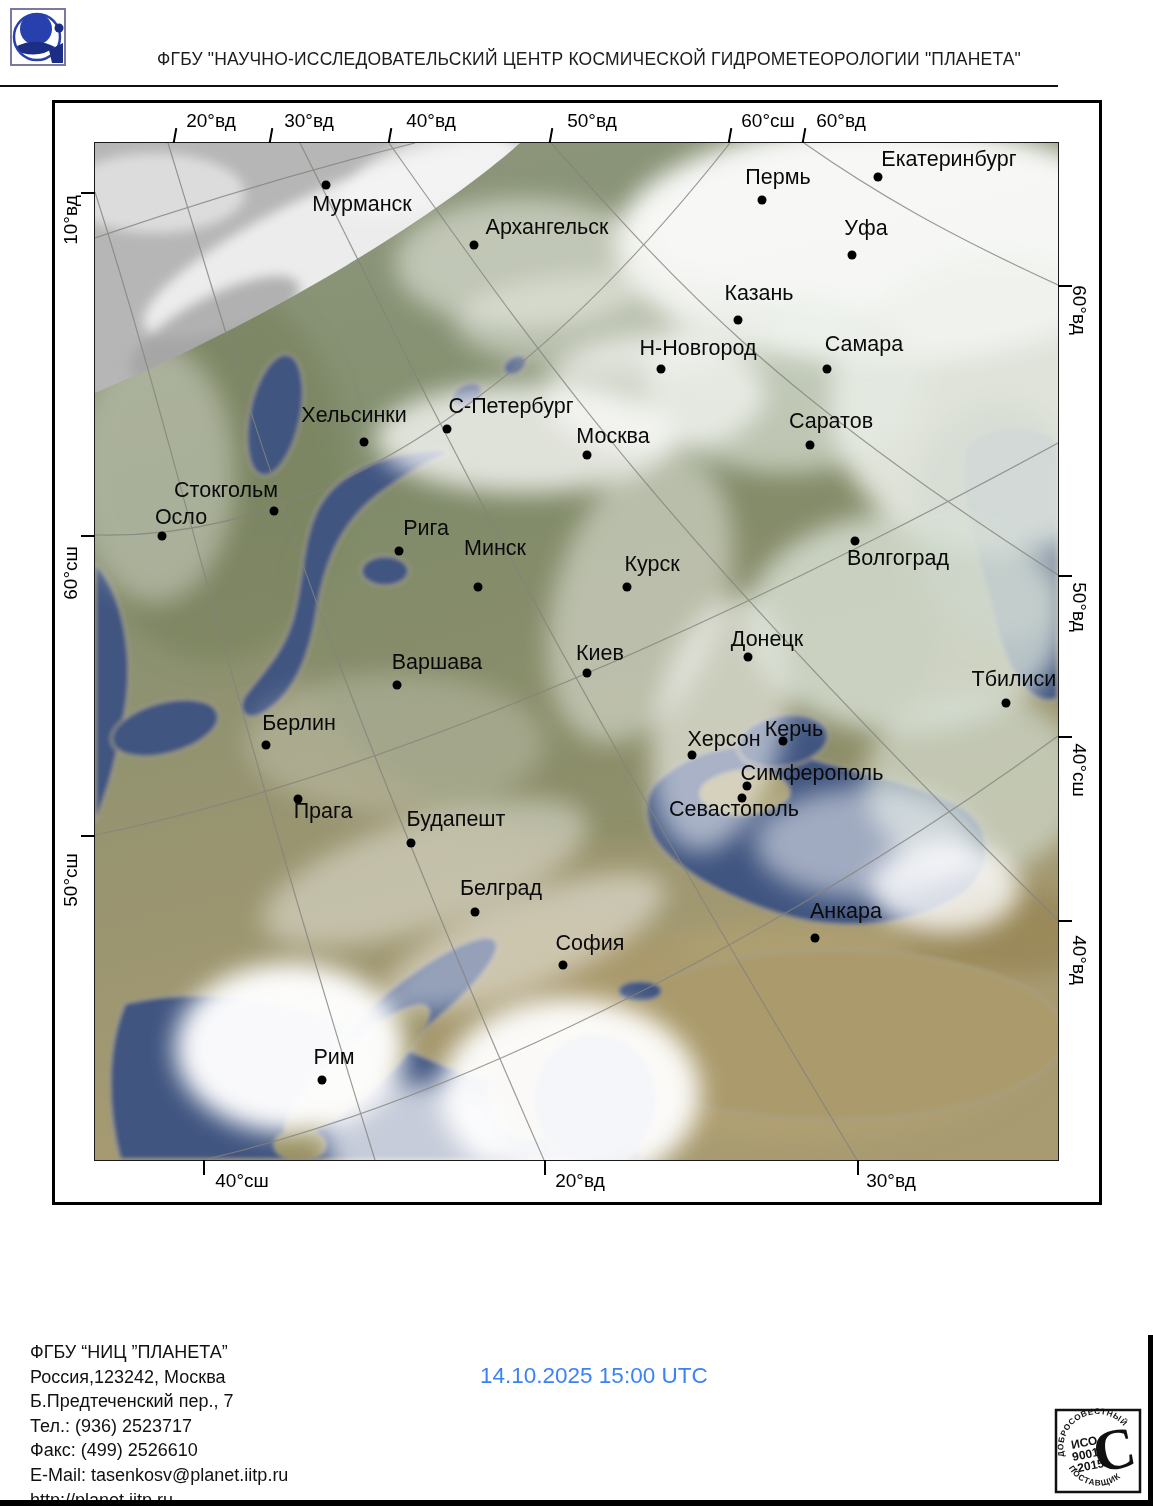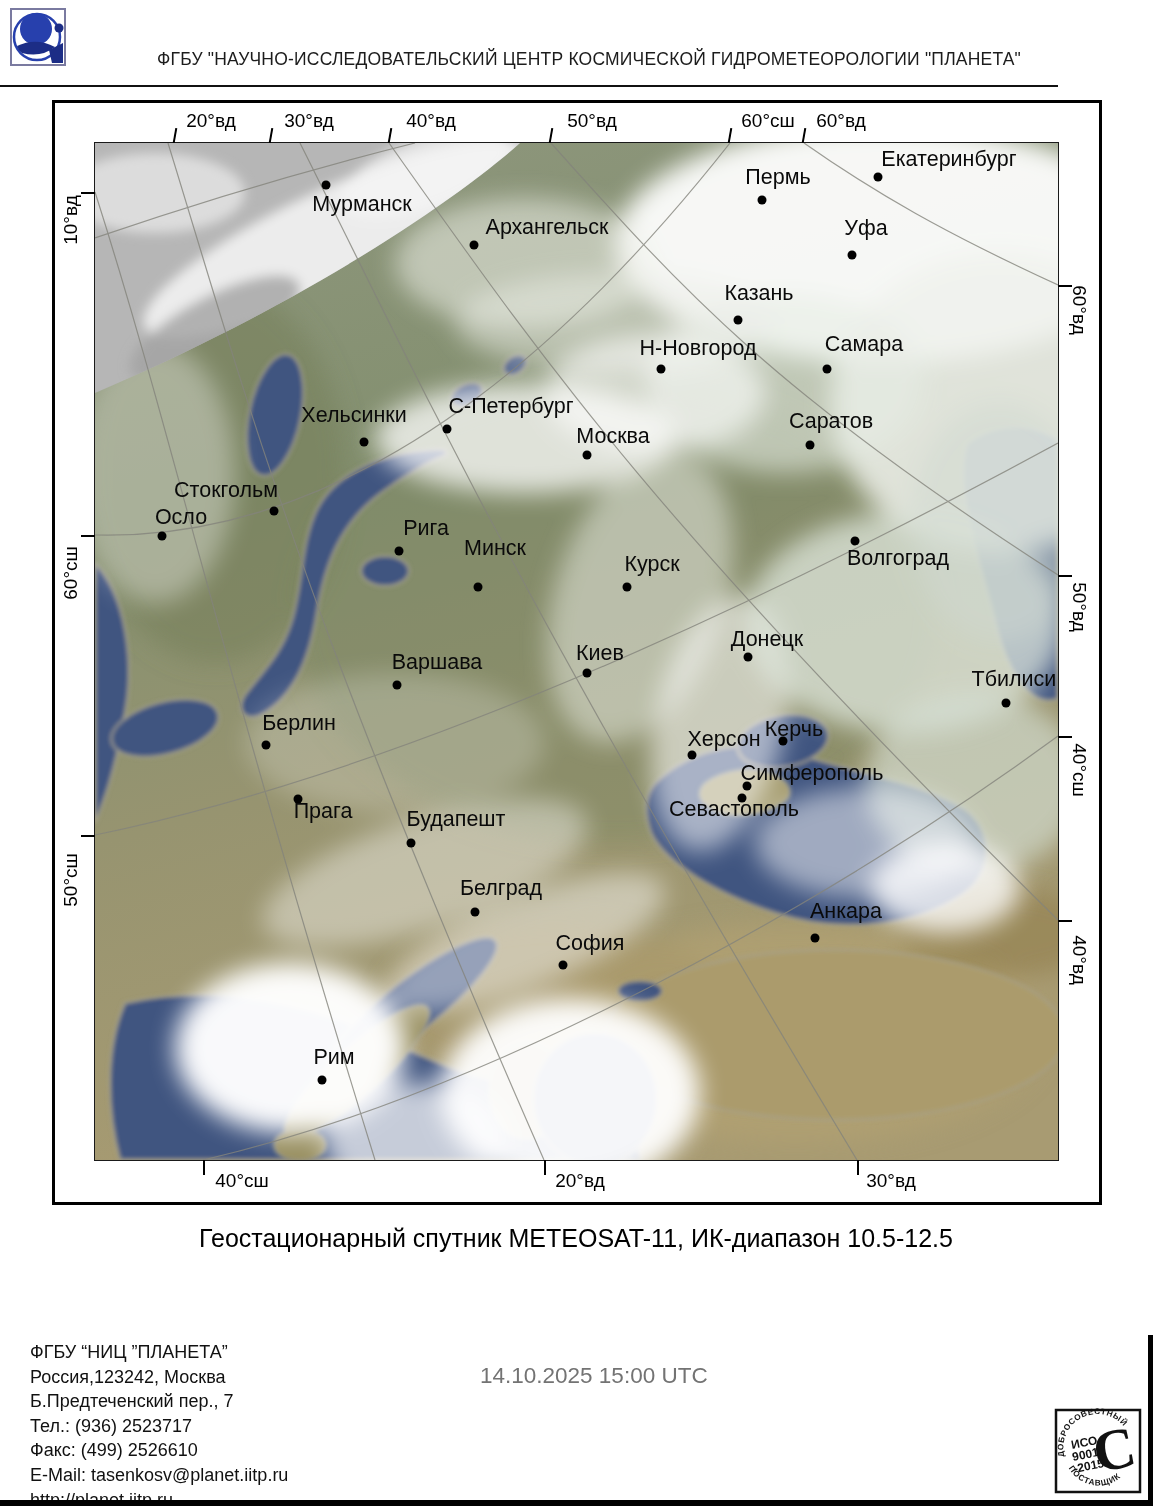--- a/index.html
+++ b/index.html
@@ -19,21 +19,21 @@
   .axlab.left{transform:translate(-50%,-50%) rotate(-90deg);}
   .axlab.right{transform:translate(-50%,-50%) rotate(90deg);}
   .tick-v{width:2px;height:15px;background:#000;}
   .tick-h{width:14px;height:2px;background:#000;}
   
   .city-dot{width:9px;height:9px;background:#000;border-radius:50%;transform:translate(-50%,-50%);}
   .city-label{font-size:21.5px;color:#0a0a0a;white-space:nowrap;transform:translate(-50%,-50%);}
   
   #caption{left:576px;top:1224px;transform:translateX(-50%);font-size:25px;color:#000;white-space:nowrap;}
   #footer-org{left:30px;top:1340px;font-size:18px;line-height:24.6px;color:#111;}
-  #datetime{left:480px;top:1363px;font-size:22.5px;color:#737373;white-space:nowrap;}
+  #datetime{left:480px;top:1363px;font-size:22.5px;color:#3b82f6;white-space:nowrap;}
   #edge-bottom{left:0;top:1500px;width:1153px;height:6px;background:#000;}
   #edge-right{left:1148px;top:1335px;width:5px;height:171px;background:#000;}
 </style>
 </head>
 <body>
 
 <div id="page">
 
   <svg id="logo" class="abs" viewBox="0 0 56 58">
     <rect x="1" y="1" width="54" height="56" fill="#ffffff" stroke="#7a7aa0" stroke-width="2"></rect>
@@ -251,21 +251,20 @@
       <div class="abs city-dot" style="left: 475px; top: 912px;"></div>
       <div class="abs city-label" style="left: 501px; top: 888px;">Белград</div>
       <div class="abs city-dot" style="left: 563px; top: 965px;"></div>
       <div class="abs city-label" style="left: 590px; top: 943px;">София</div>
       <div class="abs city-dot" style="left: 815px; top: 938px;"></div>
       <div class="abs city-label" style="left: 846px; top: 911px;">Анкара</div>
       <div class="abs city-dot" style="left: 322px; top: 1080px;"></div>
       <div class="abs city-label" style="left: 334px; top: 1057px;">Рим</div>
     </div>
 
-  <div class="abs" id="caption">Геостационарный спутник METEOSAT-11, ИК-диапазон 10.5-12.5</div>
 
   <div class="abs" id="footer-org">
       <div>ФГБУ “НИЦ ”ПЛАНЕТА”</div>
       <div>Россия,123242, Москва</div>
       <div>Б.Предтеченский пер., 7</div>
       <div>Тел.:  (936) 2523717</div>
       <div>Факс: (499) 2526610</div>
       <div>E-Mail: tasenkosv@planet.iitp.ru</div>
       <div>http://planet.iitp.ru</div>
     </div>

